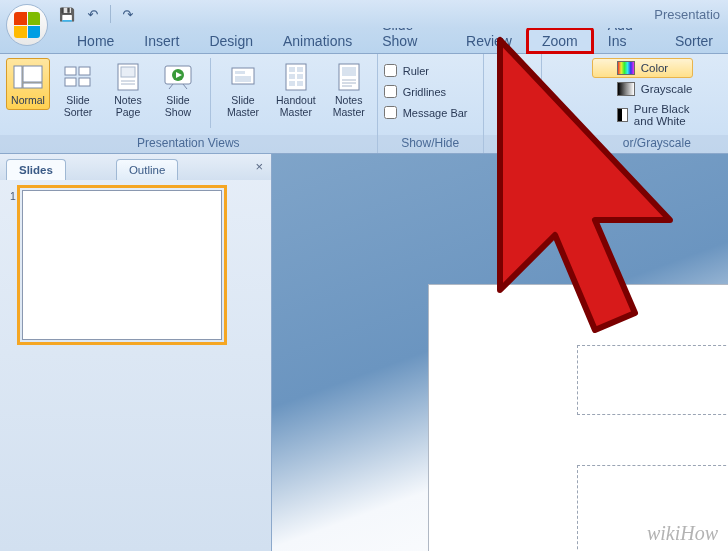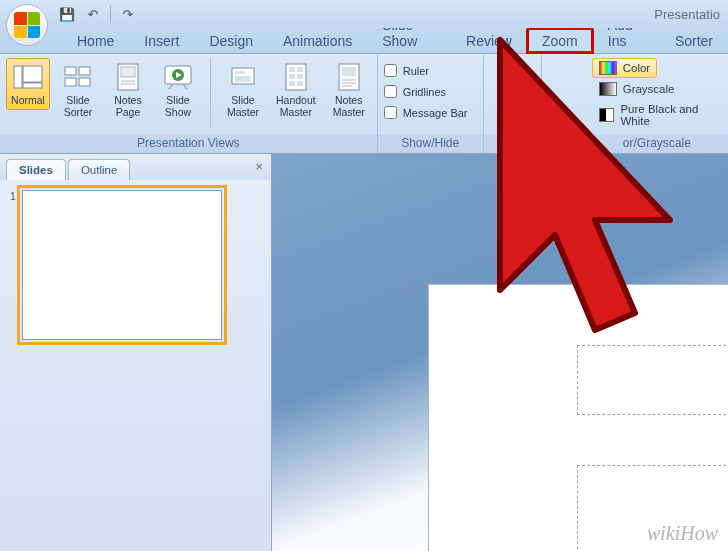--- a/index.html
+++ b/index.html
@@ -30,28 +30,28 @@
 .group-label { height: 18px; font-size: 12px; color: #4a6a96; text-align: center; background: rgba(180,200,225,.4); padding-top: 1px; }
 
 .rbtn { display: flex; flex-direction: column; align-items: center; justify-content: flex-start; padding: 2px 4px; border: 1px solid transparent; border-radius: 3px; cursor: pointer; min-width: 44px; }
 .rbtn.active { background: linear-gradient(#ffe6a0,#ffd152); border-color: #d89c2a; }
 .rbtn .ico { width: 32px; height: 32px; margin-bottom: 2px; display: flex; align-items: center; justify-content: center; }
 .rbtn .lbl { font-size: 10.5px; color: #2a3a56; text-align: center; line-height: 1.1; white-space: pre-line; }
 
 .checkrow { display: flex; align-items: center; gap: 6px; font-size: 11px; color: #2a3a56; padding: 2px 0; }
 .checkrow input { width:13px; height:13px; }
 
-.colorbtn { display: flex; align-items: center; gap: 6px; padding: 2px 6px; font-size: 11.5px; color: #2a3a56; border: 1px solid transparent; border-radius: 3px; cursor: pointer; }
+.colorbtn { display: flex; align-items: center; gap: 6px; padding: 2px 24px; font-size: 11.5px; color: #2a3a56; border: 1px solid transparent; border-radius: 3px; cursor: pointer; }
 .colorbtn.sel { background: linear-gradient(#fff3d1,#ffe08a); border-color: #e8b44d; }
 .swatch { width: 18px; height: 14px; border: 1px solid #6a6a6a; }
 
 
 .workspace { display: flex; height: calc(551px - 28px - 26px - 100px); }
 .left-pane { width: 272px; background: linear-gradient(#e6eef8,#d2e0f0); border-right: 1px solid #8ba8cb; display: flex; flex-direction: column; }
-.pane-tabs { height: 26px; display: flex; align-items: flex-end; padding: 0 6px; background: linear-gradient(#e6eef8,#d2e0f0); position: relative; }
+.pane-tabs { height: 26px; display: flex; align-items: flex-end; padding: 0 6px; background: linear-gradient(#e6eef8,#d2e0f0); position: relative; gap: 48px; }
 .pane-tab { padding: 4px 12px; font-size: 11.5px; color: #3a5a86; border: 1px solid #9fb8d4; border-bottom: none; border-radius: 4px 4px 0 0; background: linear-gradient(#f5faff,#e0ecf8); cursor: pointer; margin-right: 2px; }
 .pane-tab.active { font-weight: bold; background: #f7fbff; }
 .pane-close { position: absolute; right: 8px; top: 5px; font-size: 13px; color: #5a6a86; cursor: pointer; }
 .slides-area { flex:1; padding: 10px; }
 .thumb-row { display: flex; gap: 6px; }
 .thumb-num { font-size: 10.5px; color: #4a5a76; }
 .thumb { width: 200px; height: 150px; background: #fff; border: 1px solid #8a98b0; outline: 3px solid #f5a623; outline-offset: 2px; }
 
 .editor { flex: 1; background: linear-gradient(160deg,#7fa4c9 0%, #6b95c0 45%, #f5f8fc 70%, #ffffff 100%); position: relative; overflow: hidden; }
 .slide-canvas { position: absolute; right: -140px; top: 130px; width: 440px; height: 330px; background: #fff; border: 1px solid #b0b8c4; }

